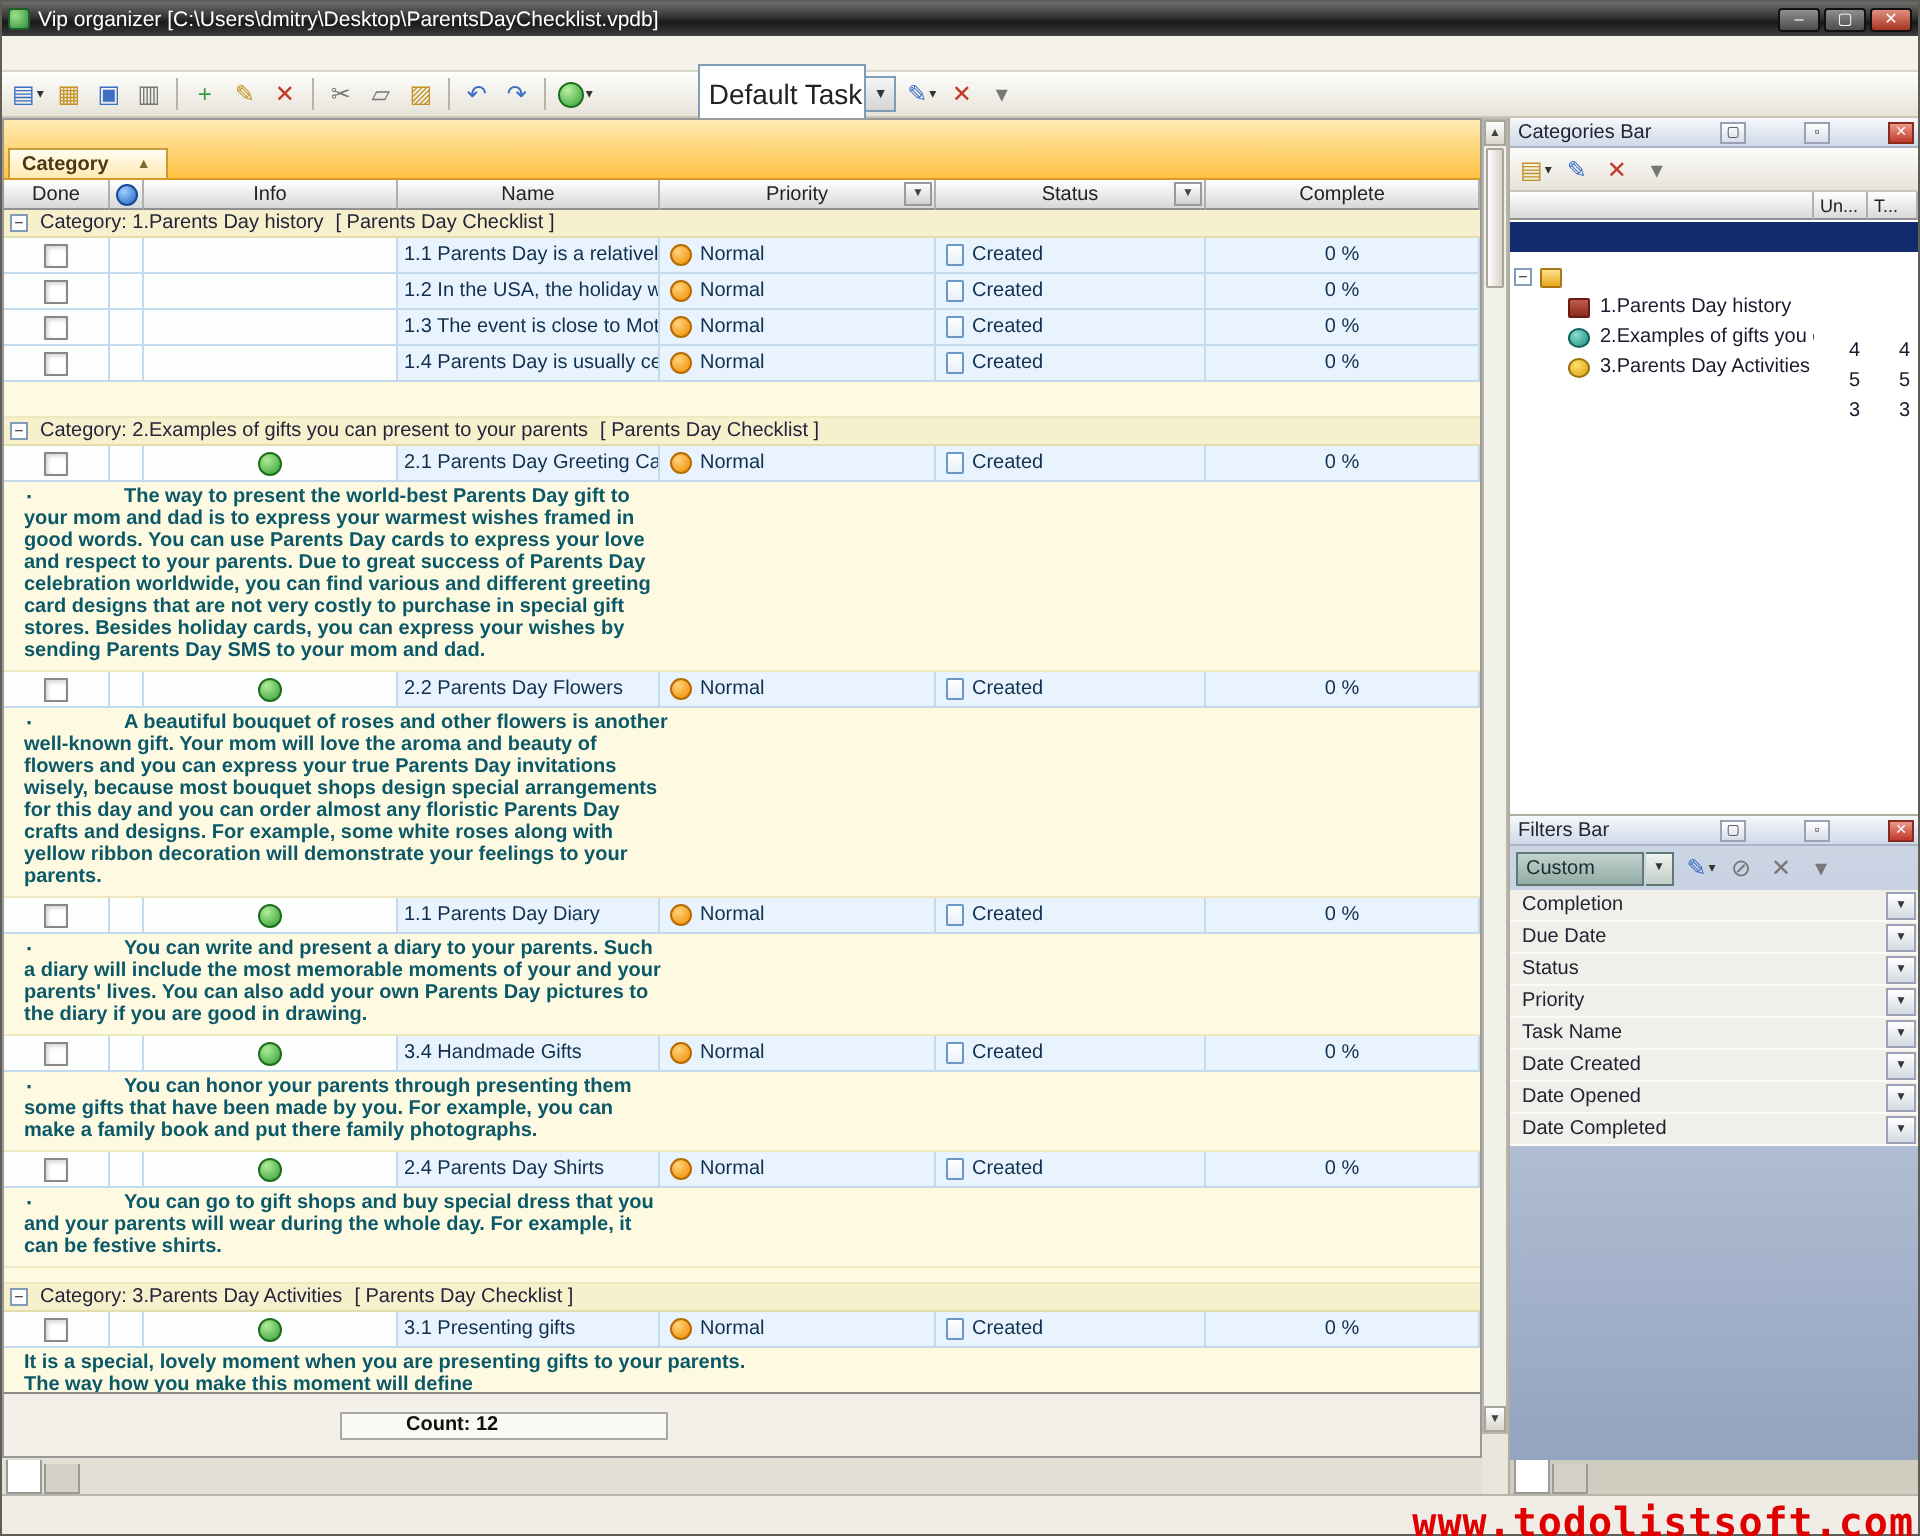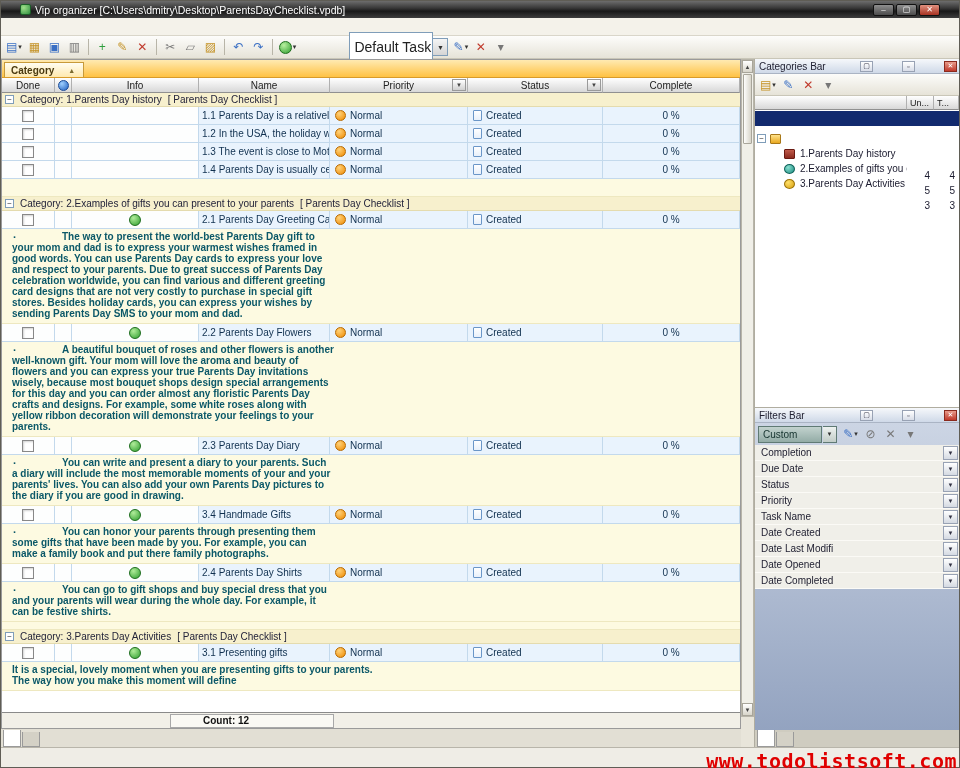--- a/index.html
+++ b/index.html
@@ -1,19 +1,19 @@
 <!DOCTYPE html>
 <html><head>
 <meta charset="utf-8">
 <style>
 *{margin:0;padding:0;box-sizing:border-box;font-family:"Liberation Sans",sans-serif;}
 html,body{width:960px;height:768px;overflow:hidden;background:#d9d6cf;}
 .window{position:relative;width:960px;height:768px;border:1px solid #5f5d55;display:flex;flex-direction:column;background:#ece9e0;}
 
-.titlebar{height:17px;background:linear-gradient(#6d6d6d,#3a3a3a 40%,#191919 60%,#3d3d3d);display:flex;align-items:center;gap:4px;padding:0 19px;flex:none;}
+.titlebar{height:17px;background:linear-gradient(#6d6d6d,#3a3a3a 40%,#191919 60%,#3d3d3d);display:flex;align-items:center;gap:4px;padding:0 3px;flex:none;}
 .app-ic{width:11px;height:11px;border-radius:2px;background:radial-gradient(circle at 30% 30%,#9fe08a,#2f8f3f);border:1px solid #1c5f28;flex:none;}
 .title-text{color:#fff;font-size:10.5px;flex:1;white-space:nowrap;overflow:hidden;}
 .winbtns{display:flex;gap:2px;}
 .wb{width:21px;height:12px;font-size:8px;color:#fff;display:flex;align-items:center;justify-content:center;border:1px solid #111;border-radius:2px;background:linear-gradient(#8f8f8f,#4c4c4c);}
 .wb.close{background:linear-gradient(#e0907e,#a83323);}
 
 .menubar{height:18px;background:#f4f2ea;border-bottom:1px solid #d9d6ca;display:flex;align-items:center;padding-left:2px;flex:none;}
 .menu-item{padding:2px 7px;font-size:11px;color:#222;}
 .toolbar{height:23px;background:linear-gradient(#fdfdfb,#e6e3d8);border-bottom:1px solid #c9c6b8;display:flex;align-items:center;padding-left:3px;gap:1px;flex:none;}
 .tbtn{height:19px;min-width:19px;display:flex;align-items:center;justify-content:center;border:1px solid transparent;border-radius:2px;padding:0 1px;}
@@ -23,21 +23,21 @@
 .ic-blue{color:#3a6fc4 !important;}.ic-gold{color:#c49225 !important;}.ic-red{color:#c0392b !important;}.ic-green{color:#2e9e3e !important;}.ic-gray{color:#777 !important;}
 .g.orb{width:13px;height:13px;border-radius:50%;background:radial-gradient(circle at 35% 30%,#b8f0a0,#2f9e2f);border:1px solid #1d6e1d;}
 .tsep{width:1px;height:16px;background:#b8b5a8;margin:0 3px;}
 .combo{display:flex;align-items:center;margin-left:50px;}
 .combo-box{width:84px;height:30px;border:1px solid #7f9db9;background:#fff;font-size:14px;display:flex;align-items:center;padding-left:4px;color:#222;white-space:nowrap;overflow:hidden;}
 .combo-dd{width:15px;height:18px;border:1px solid #7f9db9;border-left:none;background:linear-gradient(#f5f5f5,#d5d5d5);display:flex;align-items:center;justify-content:center;font-size:7px;color:#333;}
 
 .main{flex:1;display:flex;min-height:0;}
 .left-col{width:740px;display:flex;flex-direction:column;min-width:0;}
 .grid{flex:1;display:flex;flex-direction:column;border:1px solid #9a9a9a;min-height:0;background:#fff;}
-.groupbar{height:18px;background:linear-gradient(#ffeab2,#ffc243);border-bottom:1px solid #d89b2a;display:flex;align-items:flex-end;padding-left:2px;flex:none;}
+.groupbar{height:30px;background:linear-gradient(#ffeab2,#ffc243);border-bottom:1px solid #d89b2a;display:flex;align-items:flex-end;padding-left:2px;flex:none;}
 .group-tab{height:15px;background:linear-gradient(#fffdf2,#ffe9ae);border:1px solid #c79a3a;border-bottom:none;font-size:10px;font-weight:bold;color:#4a3a10;display:flex;align-items:center;gap:14px;padding:0 8px 0 6px;}
 .group-tab .sort{font-size:7px;color:#7a6a30;}
 .colhdr{height:15px;display:grid;grid-template-columns:53px 17px 127px 131px 138px 135px 137px;flex:none;}
 .hc{background:linear-gradient(#ffffff,#d8d8d8);border-right:1px solid #b0b0b0;border-bottom:1px solid #909090;font-size:10px;color:#222;display:flex;align-items:center;justify-content:center;position:relative;overflow:hidden;}
 .hdr-orb{width:11px;height:11px;border-radius:50%;background:radial-gradient(circle at 32% 30%,#9fd0ff,#2060c0);border:1px solid #1a4a96;}
 .hdd{position:absolute;right:1px;top:1px;width:14px;height:12px;border:1px solid #9a9a9a;background:linear-gradient(#fff,#d0d0d0);font-size:6px;color:#444;display:flex;align-items:center;justify-content:center;}
 #grid-rows{flex:1;overflow:hidden;background:#fff;}
 .row.task{display:grid;grid-template-columns:53px 17px 127px 131px 138px 135px 137px;height:18px;}
 .row.task .c{border-right:1px solid #c3d9ec;border-bottom:1px solid #c3d9ec;display:flex;align-items:center;overflow:hidden;background:#fdfefe;}
 .row.task .c.name,.row.task .c.pri,.row.task .c.stat,.row.task .c.comp{background:#e9f3fd;}
@@ -50,21 +50,21 @@
 .pri-ic{width:11px;height:11px;border-radius:50%;background:radial-gradient(circle at 35% 30%,#ffd27a,#ef8a00);border:1px solid #b86a00;flex:none;}
 .doc-ic{width:9px;height:11px;background:linear-gradient(#fff,#e8f0fa);border:1px solid #6a96c8;border-radius:1px;flex:none;}
 .c.comp{justify-content:center;font-size:10px;color:#10304f;}
 .row.cat{height:14px;background:#f7f0cd;border-bottom:1px solid #e4dbae;display:flex;align-items:center;gap:6px;padding-left:3px;font-size:10px;color:#23233a;overflow:hidden;white-space:nowrap;}
 .minus{width:9px;height:9px;border:1px solid #7f9db9;background:#fff;font-size:8px;line-height:7px;text-align:center;color:#333;flex:none;}
 .row.note{background:#fdfae1;border-bottom:1px solid #eee8c0;position:relative;padding:2px 0 4px 10px;}
 .row.note .bullet{position:absolute;left:11px;top:2px;font-weight:bold;color:#0b5868;font-size:11px;}
 .note-text{width:322px;font-size:10px;font-weight:bold;color:#0b5868;line-height:11px;text-indent:50px;}
 .row.note.wide .note-text{width:372px;text-indent:0;}
 .row.spacer{background:#fdfae1;border-bottom:1px solid #eee8c0;}
-.countrow{height:16px;border-top:1px solid #8a8a8a;background:#f2f0e8;display:flex;align-items:center;flex:none;}
+.countrow{height:32px;border-top:1px solid #8a8a8a;background:#f2f0e8;display:flex;align-items:center;flex:none;}
 .count-cell{margin-left:168px;width:164px;border:1px solid #a8a8a8;background:#faf9f4;font-size:10px;font-weight:bold;color:#111;padding-left:32px;height:14px;display:flex;align-items:center;}
 .left-tabs{height:18px;display:flex;align-items:flex-end;background:#e2dfd4;padding-left:2px;flex:none;gap:1px;}
 .tab{height:15px;padding:0 8px;font-size:10px;display:flex;align-items:center;background:#d4d1c6;border:1px solid #9a9a9a;border-top:none;color:#333;}
 .tab.active{background:#fff;height:17px;}
 
 .scol{width:13px;display:flex;flex-direction:column;background:#e8e5da;}
 .vscroll{height:658px;background:#f0efe8;border:1px solid #b8b5aa;display:flex;flex-direction:column;flex:none;}
 .sarr{height:13px;background:linear-gradient(#fff,#d8d5ca);border:1px solid #a8a59a;font-size:6px;display:flex;align-items:center;justify-content:center;color:#444;flex:none;}
 .sthumb{height:70px;margin:1px;background:linear-gradient(90deg,#fdfdfb,#d8d5ca);border:1px solid #a8a59a;border-radius:1px;flex:none;}
 .strack{flex:1;}
@@ -379,21 +379,21 @@
   </div>
             <div class="row task">
     <div class="c done">
                 <span class="cb"></span>
               </div>
     <div class="c flag"></div>
     <div class="c info">
                 <span class="note-ic"></span>
               </div>
     <div class="c name">
-                <span>2.3 Parents Day Diary</span>
+                <span>1.1 Parents Day Diary</span>
               </div>
     <div class="c pri">
                 <span class="pri-ic"></span>
                 <span>Normal</span>
               </div>
     <div class="c stat">
                 <span class="doc-ic"></span>
                 <span>Created</span>
               </div>
     <div class="c comp">
@@ -618,24 +618,20 @@
   </div>
             <div class="frow">
     <span class="fl">Task Name</span>
     <span class="fdd">▼</span>
   </div>
             <div class="frow">
     <span class="fl">Date Created</span>
     <span class="fdd">▼</span>
   </div>
             <div class="frow">
-    <span class="fl">Date Last Modifi</span>
-    <span class="fdd">▼</span>
-  </div>
-            <div class="frow">
     <span class="fl">Date Opened</span>
     <span class="fdd">▼</span>
   </div>
             <div class="frow">
     <span class="fl">Date Completed</span>
     <span class="fdd">▼</span>
   </div>
           </div>
       </div>
       <div class="right-tabs" id="right-tabs">

